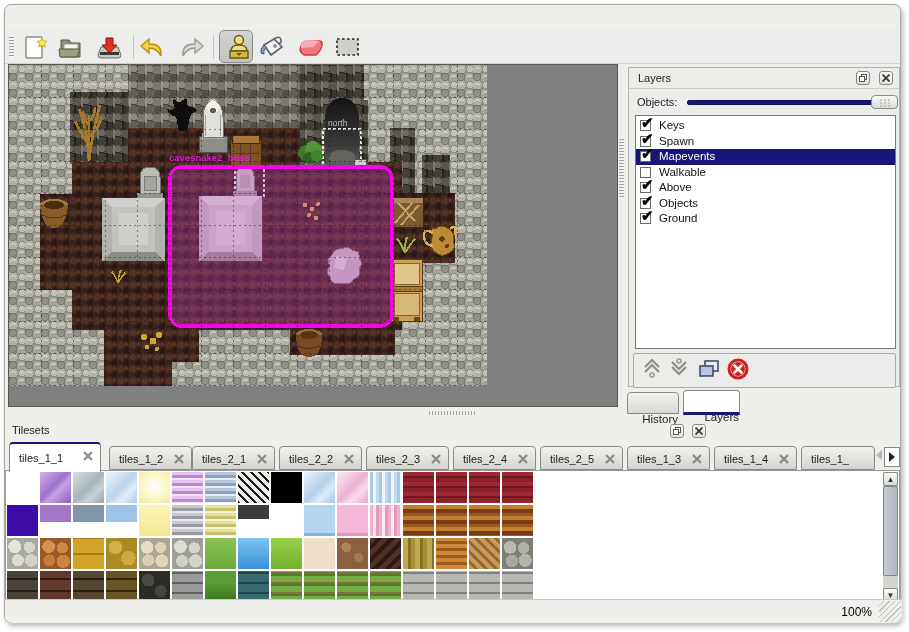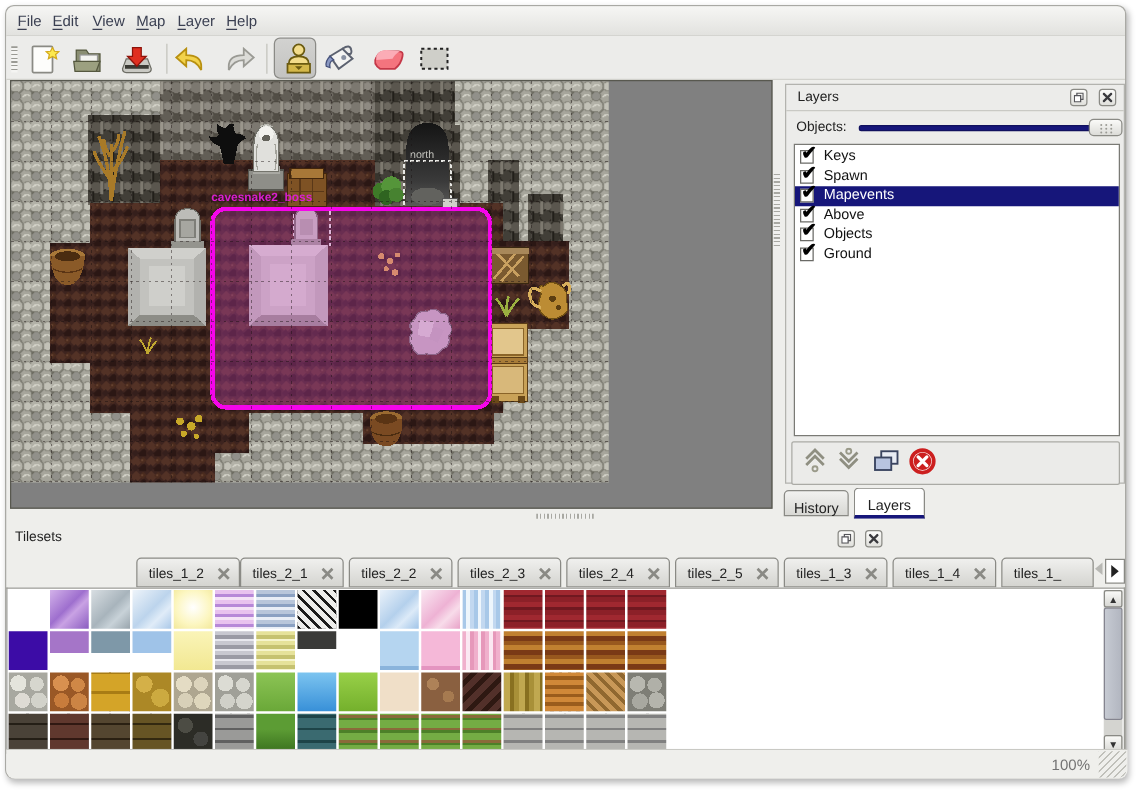--- a/index.html
+++ b/index.html
@@ -26,55 +26,47 @@
 .optrack{position:absolute;left:58px;top:32px;width:209px;height:5px;background:#16167a;border-radius:2px;border:1px solid #10105e}
 .ophandle{position:absolute;left:242px;top:27px;width:27px;height:14px;background:linear-gradient(#fafaf8,#dcdcd8);border:1px solid #8a8a85;border-radius:4px}
 .llist{position:absolute;left:6px;top:47px;width:261px;height:234px;background:#fff;border:1px solid #7a7a75;font-size:11.5px;color:#111;padding-top:2px}
 .lrow{position:relative;height:15.5px;line-height:15.5px;padding-left:23px}
 .lrow.sel{background:#16167a;color:#fff}
 .cb{position:absolute;left:4px;top:2px;width:11px;height:11px;background:#fff;border:1px solid #6a6a66}
 .cb .ck{position:absolute;left:0px;top:-6px;font-size:15px;color:#000;font-weight:bold}
 .btnbar{position:absolute;left:4px;top:285px;width:263px;height:35px;border:1px solid #aaaaa5;border-radius:2px;background:#ebebe9}
 
 .ptabs{position:absolute;left:620px;top:385px;height:25px;font-size:11.5px;color:#222}
-.ptab{position:absolute;top:2px;height:21px;background:linear-gradient(#f2f2f0,#d8d8d4);border:1px solid #8a8a85;border-radius:4px 4px 0 0;text-align:center;padding-top:8px}
+.ptab{position:absolute;top:2px;height:21px;background:linear-gradient(#f2f2f0,#d8d8d4);border:1px solid #8a8a85;border-radius:4px 4px 0 0;text-align:right;padding-top:20px}
 .ptab.on{top:0;height:25px;background:#fff;border-bottom:3px solid #16167a;z-index:2}
 
 .hgrip{position:absolute;left:424px;top:406px;width:46px;height:4px;background:repeating-linear-gradient(90deg,#a8a8a2 0 1px,#f0f0ee 1px 3px)}
 
 .tpanel{position:absolute;left:0px;top:413px;width:708px;height:182px}
 .tptitle{position:absolute;left:7px;top:6px;font-size:11px;color:#222}
 .ttabs{position:absolute;left:0;top:24px;width:100%;height:28px;font-size:11px;color:#222}
 .ttab{position:absolute;top:4px;height:24px;background:linear-gradient(#f0f0ee,#d4d4d0);border:1px solid #8a8a85;border-radius:4px 4px 0 0}
 .ttab.on{top:0;height:30px;background:#fff;border-top:2px solid #16167a;border-bottom:none;z-index:3}
 .ttab .lbl{position:absolute;left:9px;top:6px;white-space:nowrap}
 .ttab.on .lbl{top:8px}
 .tx{position:absolute;right:7px;top:7px;width:10px;height:10px}
 .tcontent{position:absolute;left:0;top:52px;width:895px;height:133px;background:#fff;border:1px solid #9a9a95;border-bottom:1px solid #8a8a85}
 .tiles{position:absolute;left:1px;top:1px;display:grid;grid-template-columns:repeat(16,31px);grid-auto-rows:31px;gap:2px}
 .tiles div{width:31px;height:31px}
 
 .sbar{position:absolute;right:1px;top:1px;width:15px;height:130px;background:#d4d4d0}
 .sbtn{position:absolute;left:0;width:15px;height:14px;background:linear-gradient(#fafaf8,#d8d8d4);border:1px solid #8a8a85;border-radius:2px;font-size:8px;text-align:center;line-height:13px;color:#333}
 .sthumb{position:absolute;left:0;top:14px;width:15px;height:90px;background:linear-gradient(90deg,#c6cad2,#b2b6c0);border:1px solid #84848f;border-radius:2px}
 .status{position:absolute;left:0;top:594px;width:897px;height:24px;background:#efefec;border-top:1px solid #c9c9c4;border-radius:0 0 7px 7px}
-.zoom{position:absolute;right:30px;top:5px;font-size:12px;color:#737373}
+.zoom{position:absolute;right:30px;top:5px;font-size:12px;color:#000000}
 .grip2{position:absolute;right:1px;bottom:1px;width:22px;height:21px;border-radius:0 0 6px 0;background:repeating-linear-gradient(135deg,transparent 0 3px,#c0c0ba 3px 4px)}
 </style></head>
 <body>
 <div id="stage">
 <div class="win">
-  <div class="menubar">
-    <span style="left:9px"><u>F</u>ile</span>
-    <span style="left:37px"><u>E</u>dit</span>
-    <span style="left:69px"><u>V</u>iew</span>
-    <span style="left:104px"><u>M</u>ap</span>
-    <span style="left:137px"><u>L</u>ayer</span>
-    <span style="left:176px"><u>H</u>elp</span>
-  </div>
   <div class="toolbar">
     <div class="tgrip"></div>
     <div class="tbtn" style="left:16px"><svg width="26" height="26" viewBox="0 0 26 26" style="margin:4px 0 0 2px">
       <rect x="3" y="3" width="16" height="21" rx="1" fill="#fdfdfb" stroke="#8a8a84" stroke-width="1.4"></rect>
       <path d="M19 4 l1.6 3 3.4.3 -2.5 2.3 .8 3.4 -3.3-1.8 -3.3 1.8 .8-3.4 -2.5-2.3 3.4-.3 Z" fill="#fce94f" stroke="#d4aa1a"></path>
           </svg></div>
     <div class="tbtn" style="left:51px"><svg width="27" height="26" viewBox="0 0 27 26" style="margin:5px 0 0 2px">
       <path d="M3 5 h8 l2 3 h9 v14 h-19 Z" fill="#8a8e72" stroke="#55583f"></path>
       <rect x="6" y="9" width="14" height="8" fill="#f4f4f0" stroke="#999"></rect>
       <path d="M1 14 h21 l-3 8 h-17 Z" fill="#9ca080" stroke="#55583f"></path>
@@ -313,20 +305,21 @@
     <div class="llist">
       <div class="lrow"><span class="cb">
               <span class="ck">✔</span>
             </span>Keys</div>
       <div class="lrow"><span class="cb">
               <span class="ck">✔</span>
             </span>Spawn</div>
       <div class="lrow sel"><span class="cb">
               <span class="ck">✔</span>
             </span>Mapevents</div>
+      <div class="lrow"><span class="cb"></span>Walkable</div>
       <div class="lrow"><span class="cb">
               <span class="ck">✔</span>
             </span>Above</div>
       <div class="lrow"><span class="cb">
               <span class="ck">✔</span>
             </span>Objects</div>
       <div class="lrow"><span class="cb">
               <span class="ck">✔</span>
             </span>Ground</div>
     </div>
@@ -362,20 +355,26 @@
             <rect x="2.5" y="0.5" width="5" height="5" fill="none" stroke="#55555a"></rect>
             <rect x="0.5" y="2.5" width="5" height="5" fill="#fff" stroke="#55555a"></rect>
           </svg>
         </div>
     <div class="winbtn" style="right:7px;top:6px">
           <svg width="8" height="8" viewBox="0 0 8 8" style="position:absolute;left:2px;top:2px">
             <path d="M0.5 0.5 L7.5 7.5 M7.5 0.5 L0.5 7.5" stroke="#3a3a3e" stroke-width="1.8"></path>
           </svg>
         </div>
     <div class="ttabs">
+      <div class="ttab on" style="left:4px;width:92px">
+            <span class="lbl">tiles_1_1</span>
+            <svg class="tx" viewBox="0 0 10 10">
+              <path d="M1 1 L9 9 M9 1 L1 9" stroke="#8a8a85" stroke-width="2.2"></path>
+            </svg>
+          </div>
       <div class="ttab" style="left:104px;width:83px">
             <span class="lbl">tiles_1_2</span>
             <svg class="tx" viewBox="0 0 10 10">
               <path d="M1 1 L9 9 M9 1 L1 9" stroke="#8a8a85" stroke-width="2.2"></path>
             </svg>
           </div>
       <div class="ttab" style="left:187px;width:83px">
             <span class="lbl">tiles_2_1</span>
             <svg class="tx" viewBox="0 0 10 10">
               <path d="M1 1 L9 9 M9 1 L1 9" stroke="#8a8a85" stroke-width="2.2"></path>

